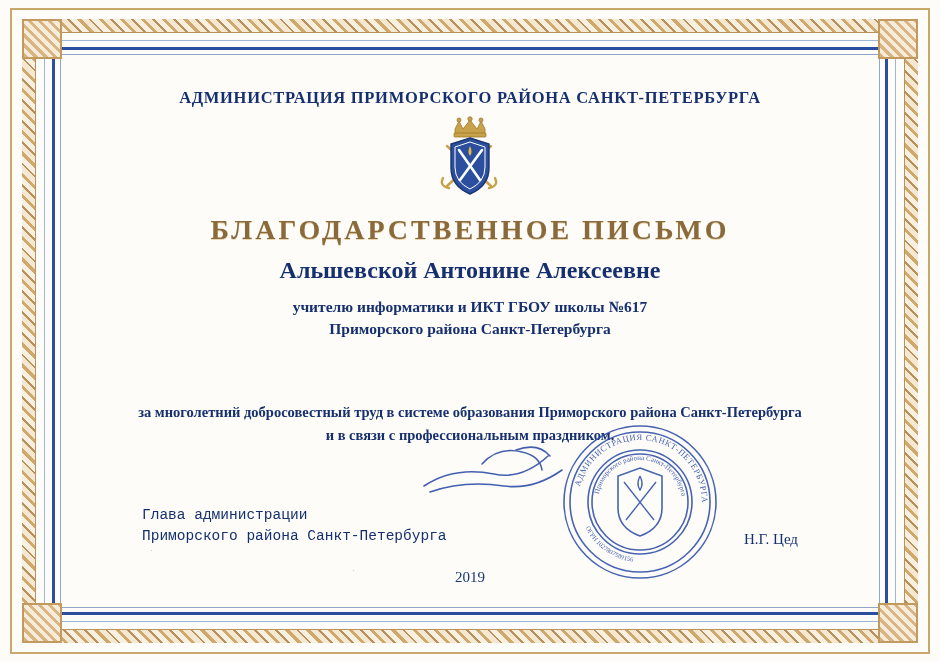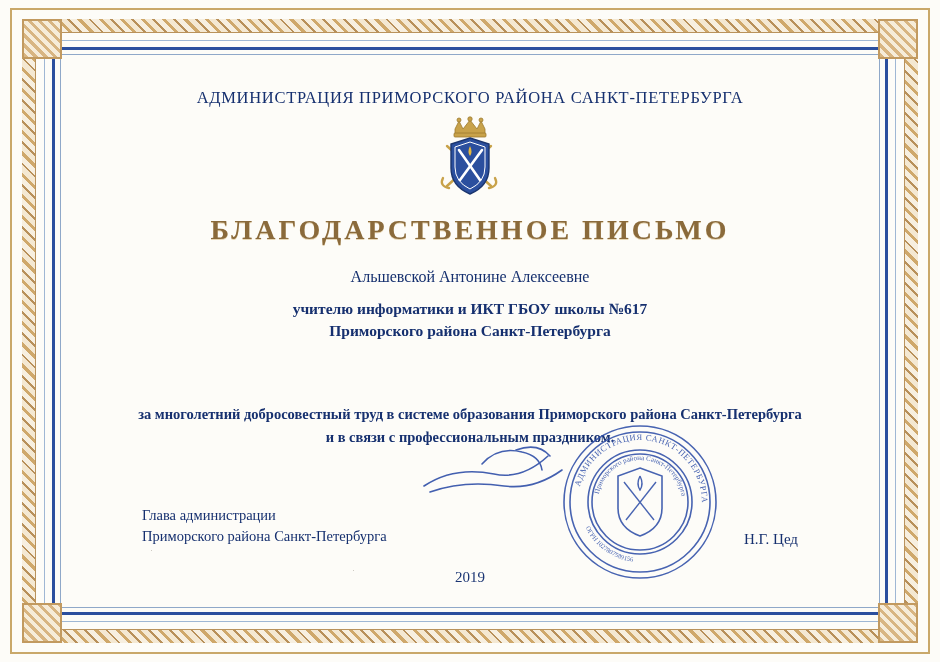--- a/index.html
+++ b/index.html
@@ -82,21 +82,21 @@
     padding: 14px 24px 10px 24px;
     display: flex;
     flex-direction: column;
     align-items: center;
     text-align: center;
   }
 
   .org-line {
     font-size: 16.5px;
     letter-spacing: 0.7px;
-    font-weight: normal;
+    font-weight: bold;
     color: #16306f;
     margin-top: 12px;
     white-space: nowrap;
   }
 
   .emblem {
     margin-top: 8px;
     height: 82px;
     width: 90px;
     position: relative;
@@ -106,23 +106,23 @@
     margin-top: 16px;
     font-size: 28px;
     font-weight: bold;
     letter-spacing: 3px;
     color: #8a6a3b;
     text-shadow: 0 1px 0 #e7d6b4;
     white-space: nowrap;
   }
 
   .recipient {
-    margin-top: 22px;
-    font-size: 16px;
-    font-weight: normal;
+    margin-top: 11px;
+    font-size: 24px;
+    font-weight: bold;
     color: #16306f;
     white-space: nowrap;
   }
 
   .role-line {
     margin-top: 12px;
     font-size: 15.5px;
     font-weight: bold;
     color: #16306f;
     line-height: 1.45;
@@ -138,20 +138,21 @@
   }
 
   .signer-title {
     position: absolute;
     left: 72px;
     bottom: 52px;
     text-align: left;
     font-size: 14.5px;
     color: #16306f;
     line-height: 1.5;
+    font-family: Liberation Mono, monospace;
   }
 
   .signer-name {
     position: absolute;
     right: 72px;
     bottom: 52px;
     font-size: 15px;
     color: #16306f;
   }
 

